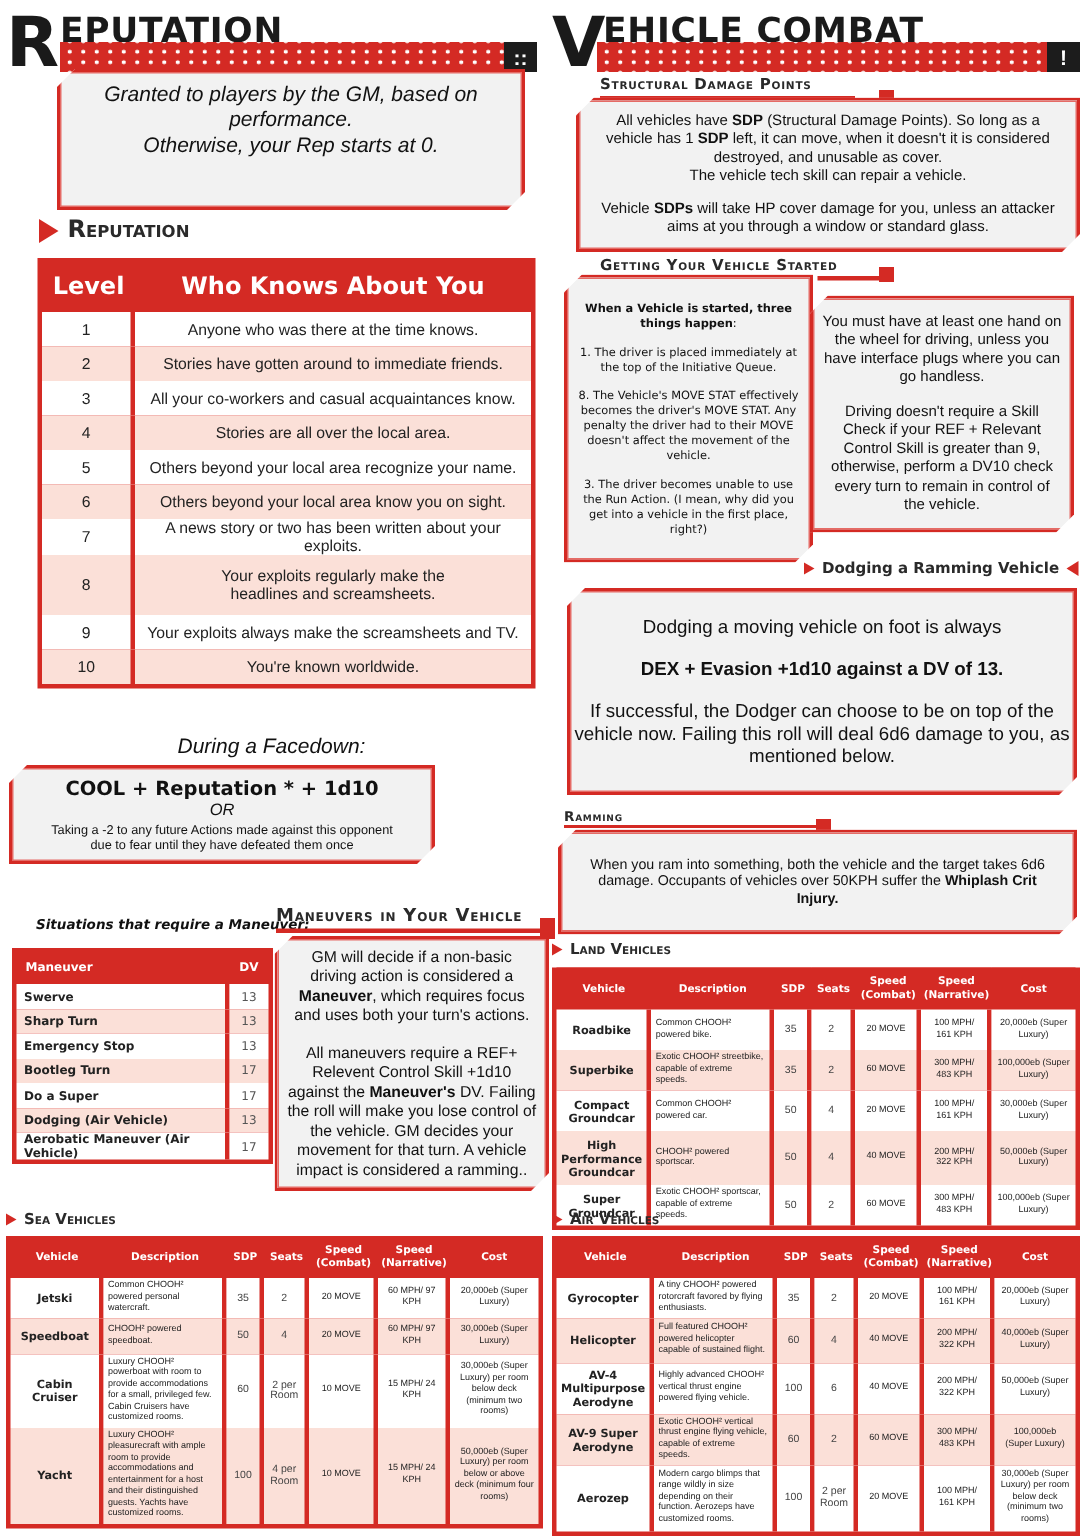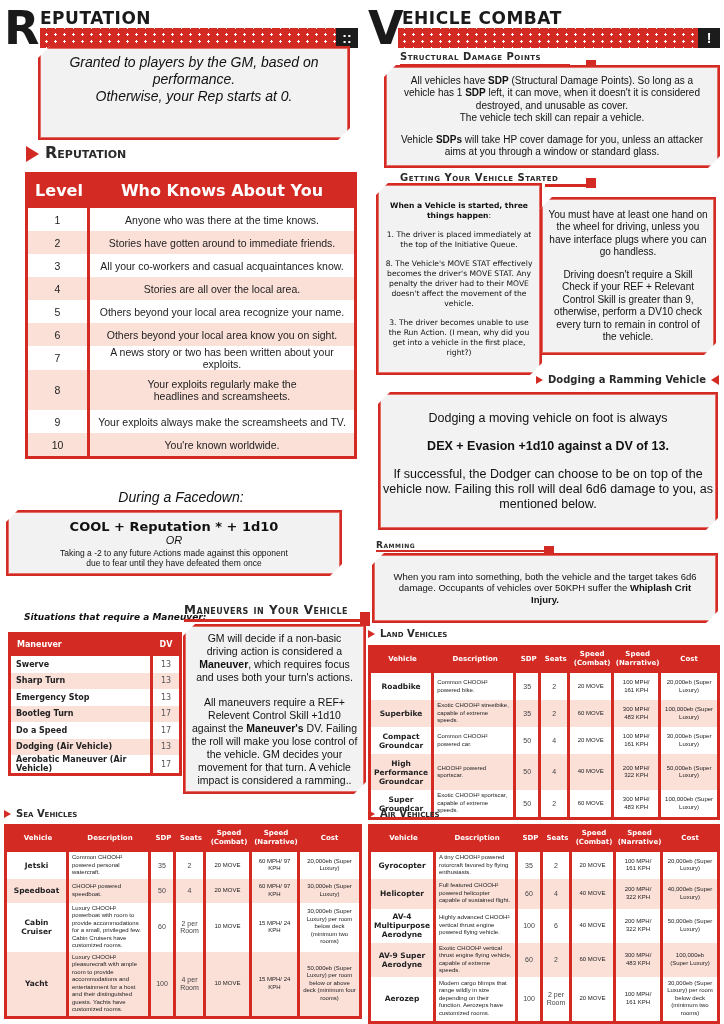--- a/index.html
+++ b/index.html
@@ -2,21 +2,21 @@
 <html><head>
 <meta charset="utf-8">
 <style>
   * { box-sizing: border-box; margin: 0; padding: 0; }
   body { width: 724px; height: 1024px; background: #ffffff; font-family: "Liberation Sans", sans-serif; color: #111; position: relative; overflow: hidden; }
   .abs { position: absolute; }
 
   
   .banner { position: absolute; height: 46px; }
   .banner .bigletter { position: absolute; left: 0; top: 2px; font-family: "DejaVu Sans", sans-serif; font-weight: bold; font-size: 46px; line-height: 44px; color: #1a1a1a; letter-spacing: -2px; }
-  .banner .title { position: absolute; top: 4px; font-family: "DejaVu Sans", sans-serif; font-weight: bold; font-size: 17px; color: #1a1a1a; letter-spacing: 0.5px; }
+  .banner .title { position: absolute; top: 4px; font-family: "DejaVu Sans", sans-serif; font-weight: bold; font-size: 23px; color: #1a1a1a; letter-spacing: 0.5px; }
   .banner .bar { position: absolute; height: 20px; top: 24px; background: #d42a24;
      background-image:
        radial-gradient(circle, #fff 1.2px, transparent 1.4px);
      background-size: 9px 7px; background-position: 2px 3px; }
   .banner .endcap { position: absolute; height: 20px; top: 24px; background: #1c1c1c; color: #fff; font-weight: bold; font-size: 14px; text-align: center; line-height: 20px; }
 
   
   .callout { position: absolute; background: #f2f2f2; border: 2px solid #d42a24; clip-path: polygon(12px 0, 100% 0, 100% calc(100% - 12px), calc(100% - 12px) 100%, 0 100%, 0 12px); box-shadow: inset 0 0 0 1px #e56b66; }
   .callout-inner { width: 100%; height: 100%; text-align: center; display: flex; flex-direction: column; justify-content: center; align-items: center; }
 
@@ -128,21 +128,21 @@
         </tr>
       <tr class="even">
           <td>10</td>
           <td>You're known worldwide.</td>
         </tr>
     </tbody>
   </table>
 </div>
 
 <div class="abs" style="left:0; width:362px; top:489px; text-align:center; font-style:italic; font-size:14px;">During a Facedown:</div>
-<div class="callout" style="left:6px; top:510px; width:336px; height:66px;">
+<div class="callout" style="left:6px; top:510px; width:284px; height:66px;">
   <div class="callout-inner">
     <div style="font-size:13px; font-weight:bold; font-family:'DejaVu Sans',sans-serif;">COOL + Reputation * + 1d10</div>
     <div style="font-size:11px; font-style:italic;">OR</div>
     <div style="font-size:8.5px; margin-top:2px;">Taking a -2 to any future Actions made against this opponent</div>
     <div style="font-size:8.5px;">due to fear until they have defeated them once</div>
   </div>
 </div>
 
 <div class="abs" style="left:24px; top:612px; font-size:9px; font-weight:bold; font-style:italic; font-family:'DejaVu Sans',sans-serif;">Situations that require a Maneuver:</div>
 <div class="redtable man-table" style="left:8px; top:632px; width:174px; padding-top:0;">
@@ -164,21 +164,21 @@
         </tr>
       <tr class="odd">
           <td>Emergency Stop</td>
           <td class="dv">13</td>
         </tr>
       <tr class="even">
           <td>Bootleg Turn</td>
           <td class="dv">17</td>
         </tr>
       <tr class="odd">
-          <td>Do a Speed</td>
+          <td>Do a Super</td>
           <td class="dv">17</td>
         </tr>
       <tr class="even">
           <td>Dodging (Air Vehicle)</td>
           <td class="dv">13</td>
         </tr>
       <tr class="odd">
           <td>Aerobatic Maneuver  (Air Vehicle)</td>
           <td class="dv">17</td>
         </tr>

